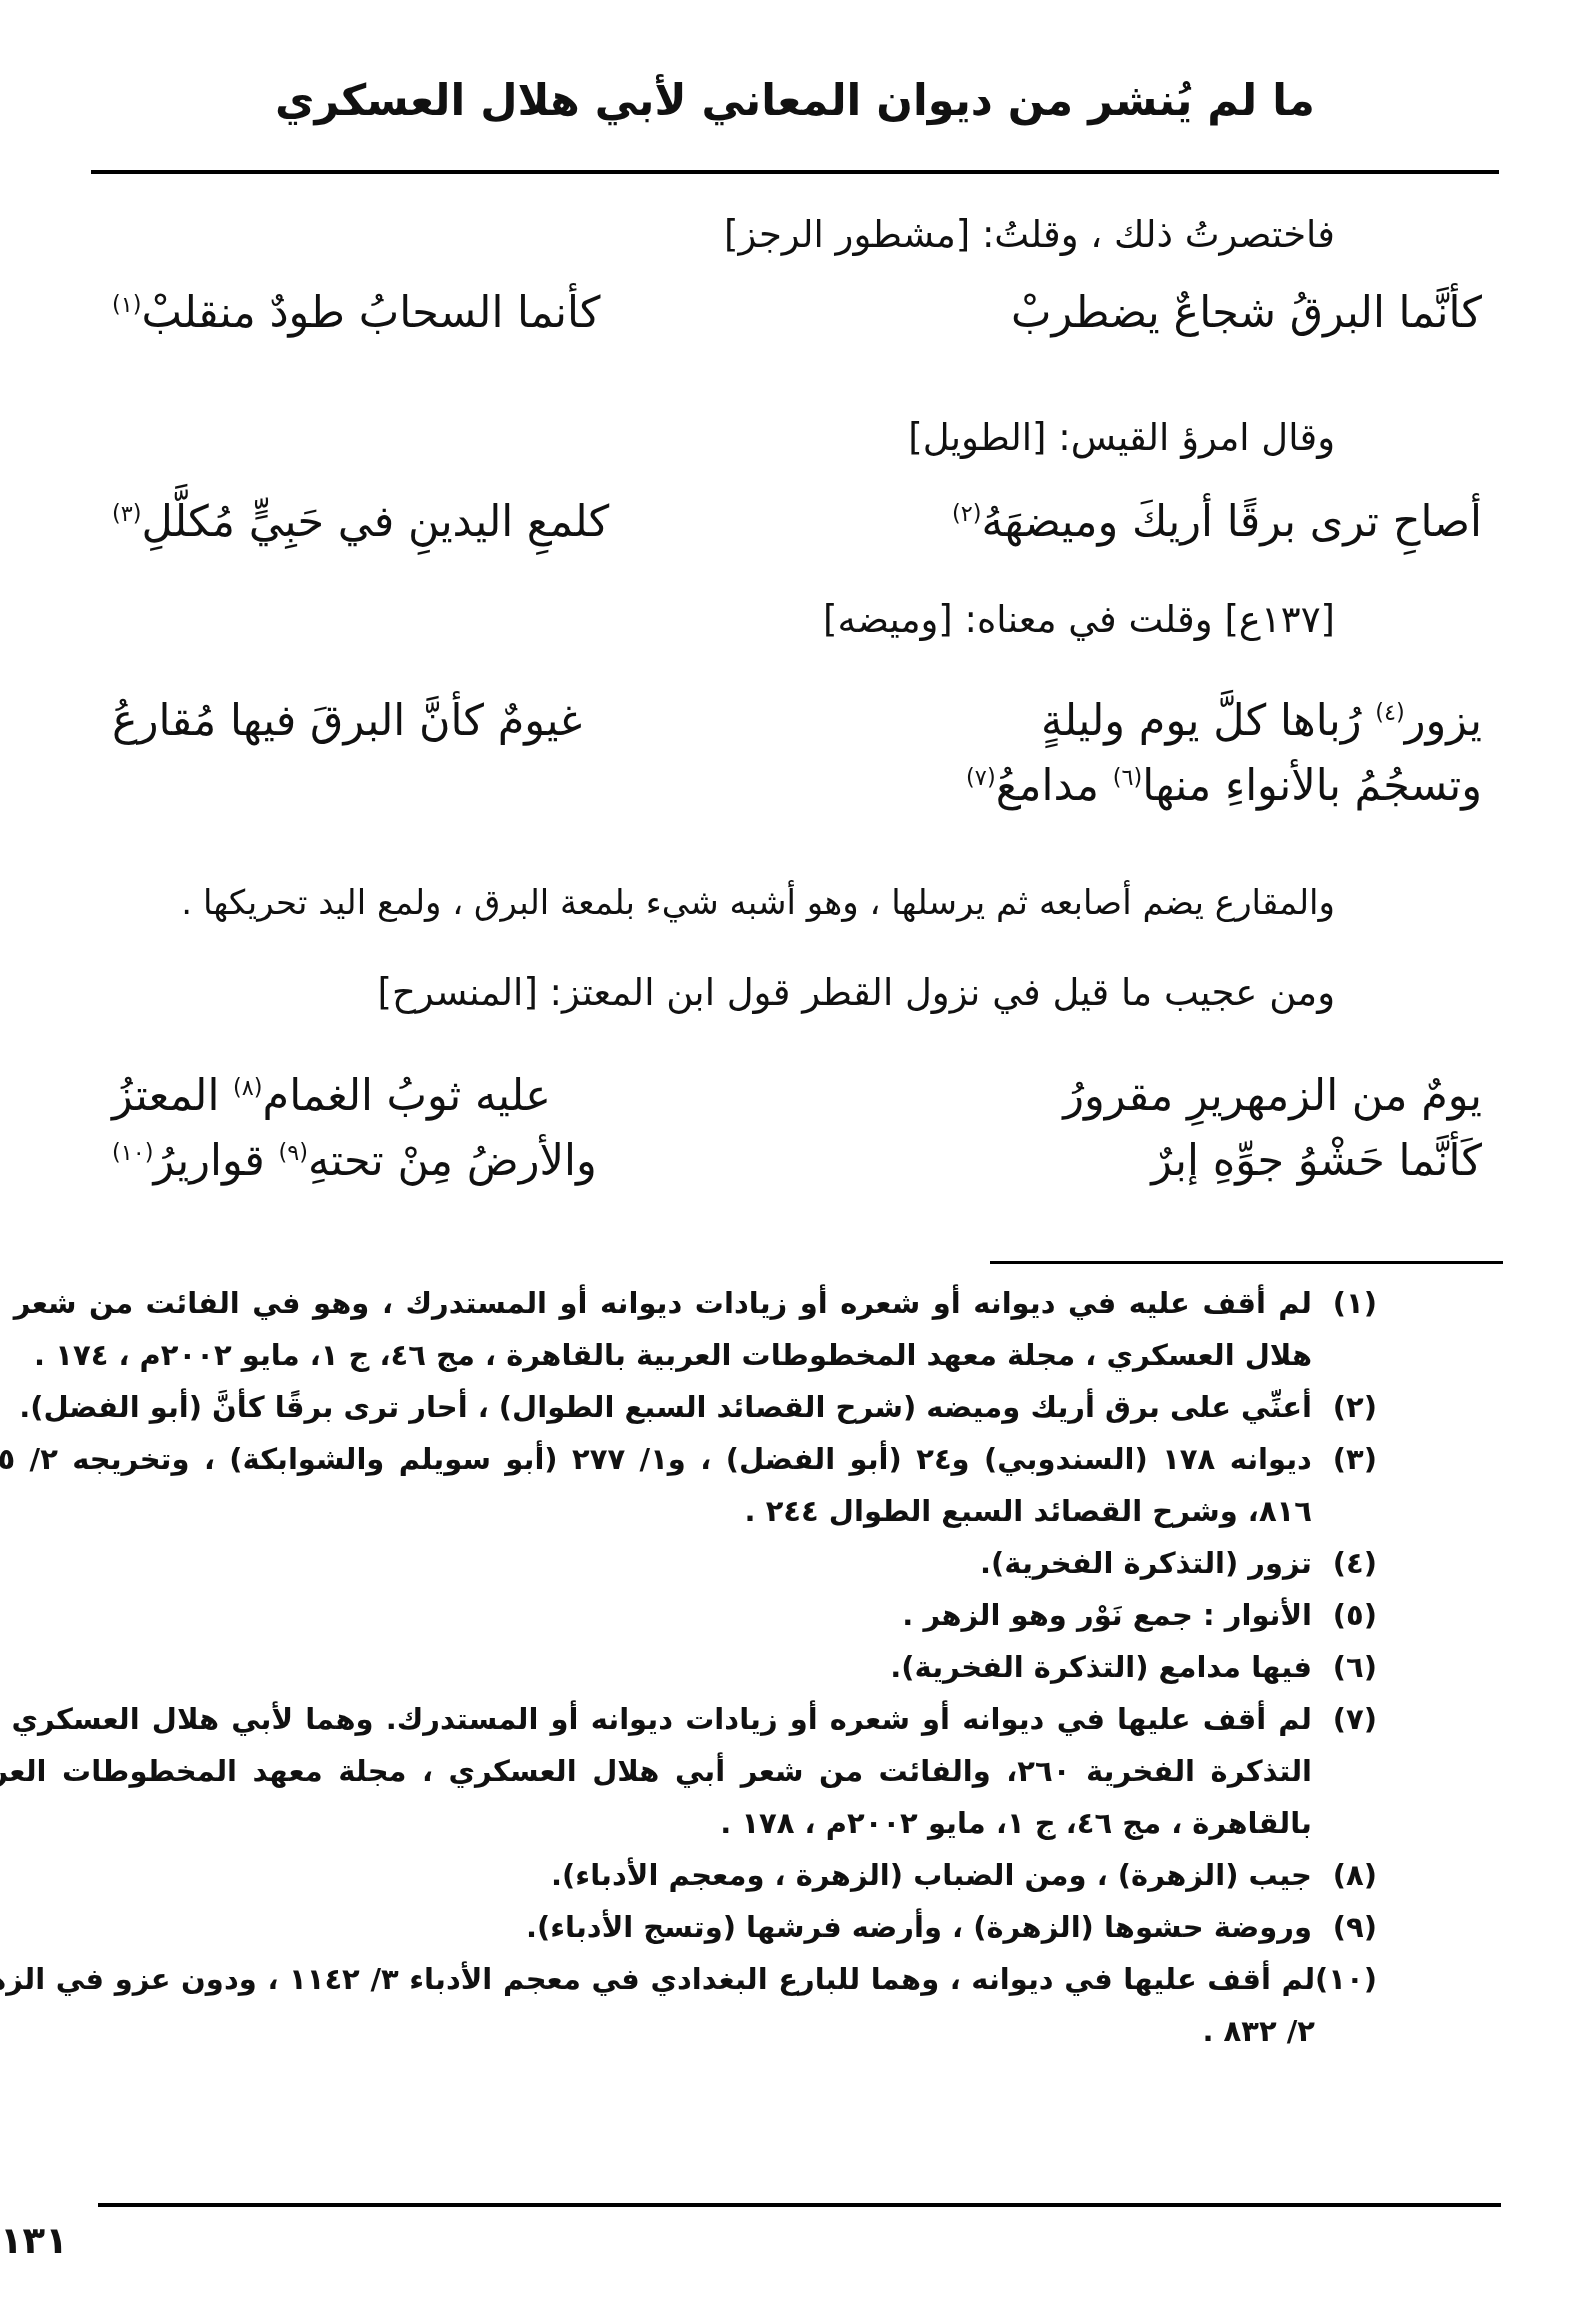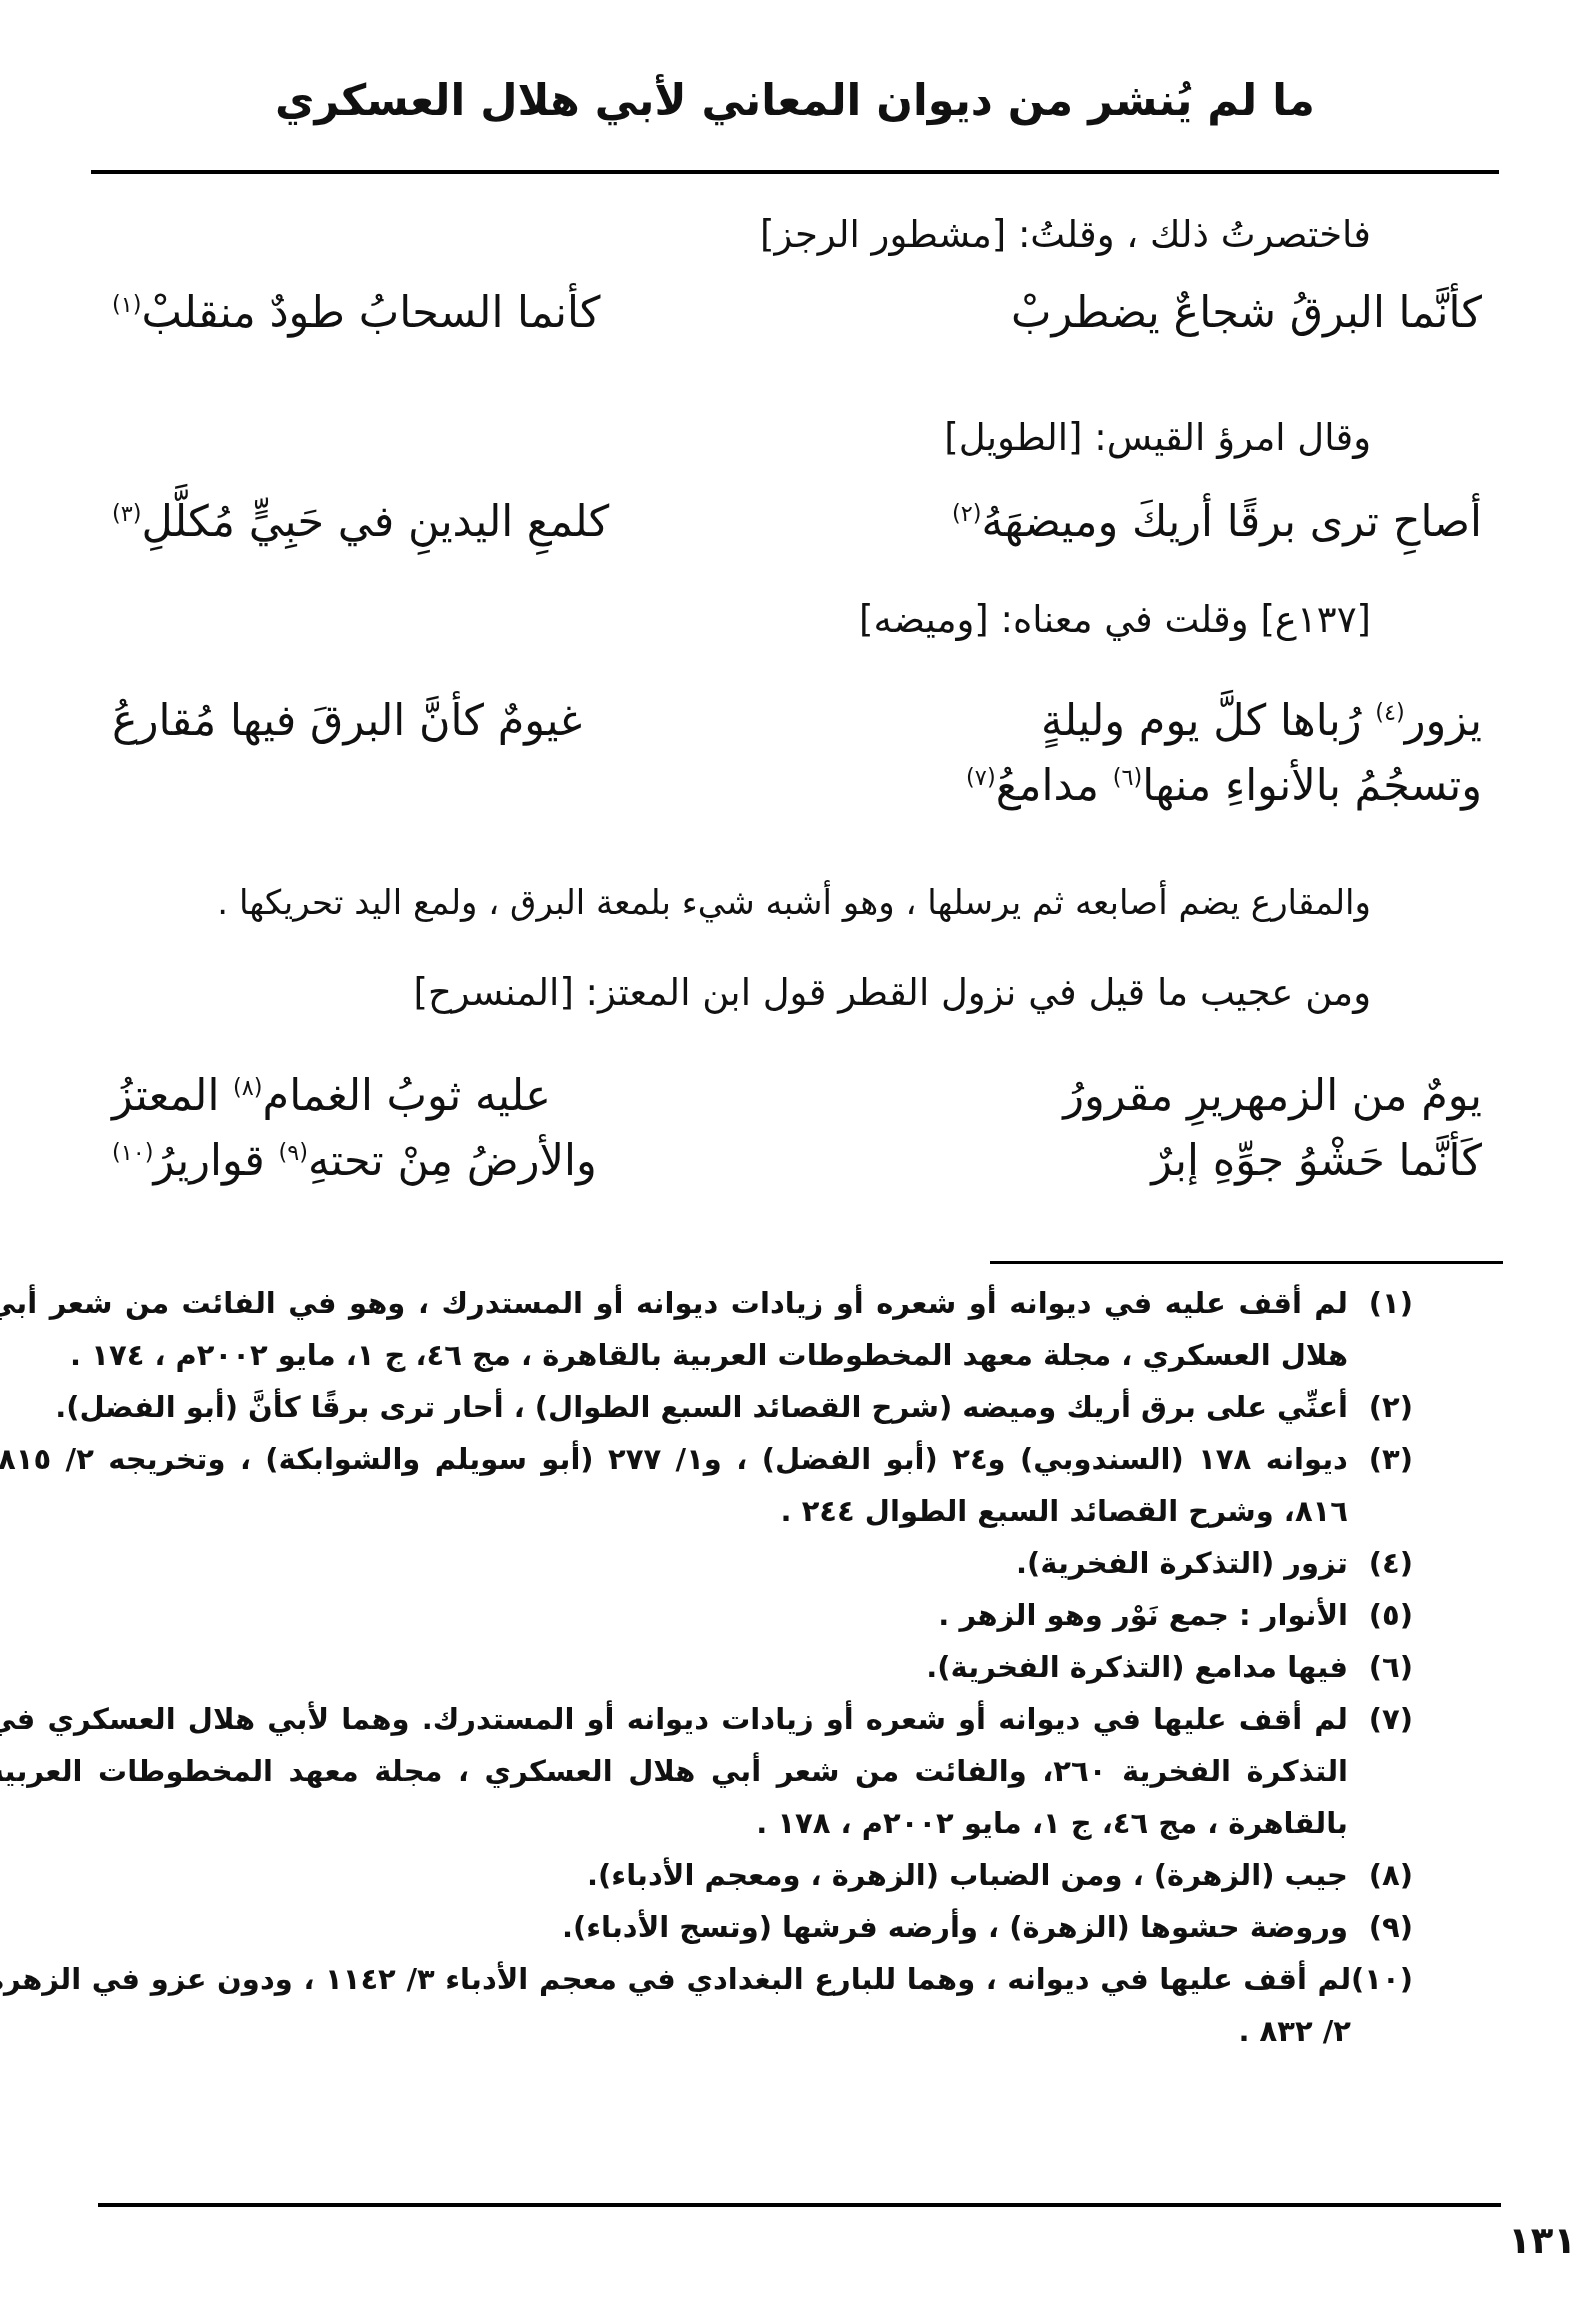--- a/index.html
+++ b/index.html
@@ -10,21 +10,20 @@
       color: #111111;
       font-family: "DejaVu Serif", "Liberation Serif", serif;
       position: relative;
       overflow: hidden;
     }
     .page {
       position: absolute;
       left: 0; top: 0;
       width: 1452px; height: 2316px;
       direction: rtl;
-      padding-left: 36px;
     }
     .running-head {
       position: absolute;
       top: 63px;
       left: 91px;
       width: 1408px;
       text-align: center;
       font-size: 43px;
       line-height: 75px;
       font-weight: bold;
@@ -90,21 +89,21 @@
       flex: 1 1 auto;
       text-align: justify;
     }
     .fn-10 .fn-num { flex: 0 0 56px; }
 
     .page-number {
       position: absolute;
       top: 2219px;
       left: 0;
       width: 1576px;
-      text-align: right;
+      text-align: left;
       font-size: 37px;
       font-weight: bold;
       font-family: "DejaVu Sans", "Liberation Sans", sans-serif;
     }
   </style>
 </head>
 <body>
 
 <div class="page">
 

